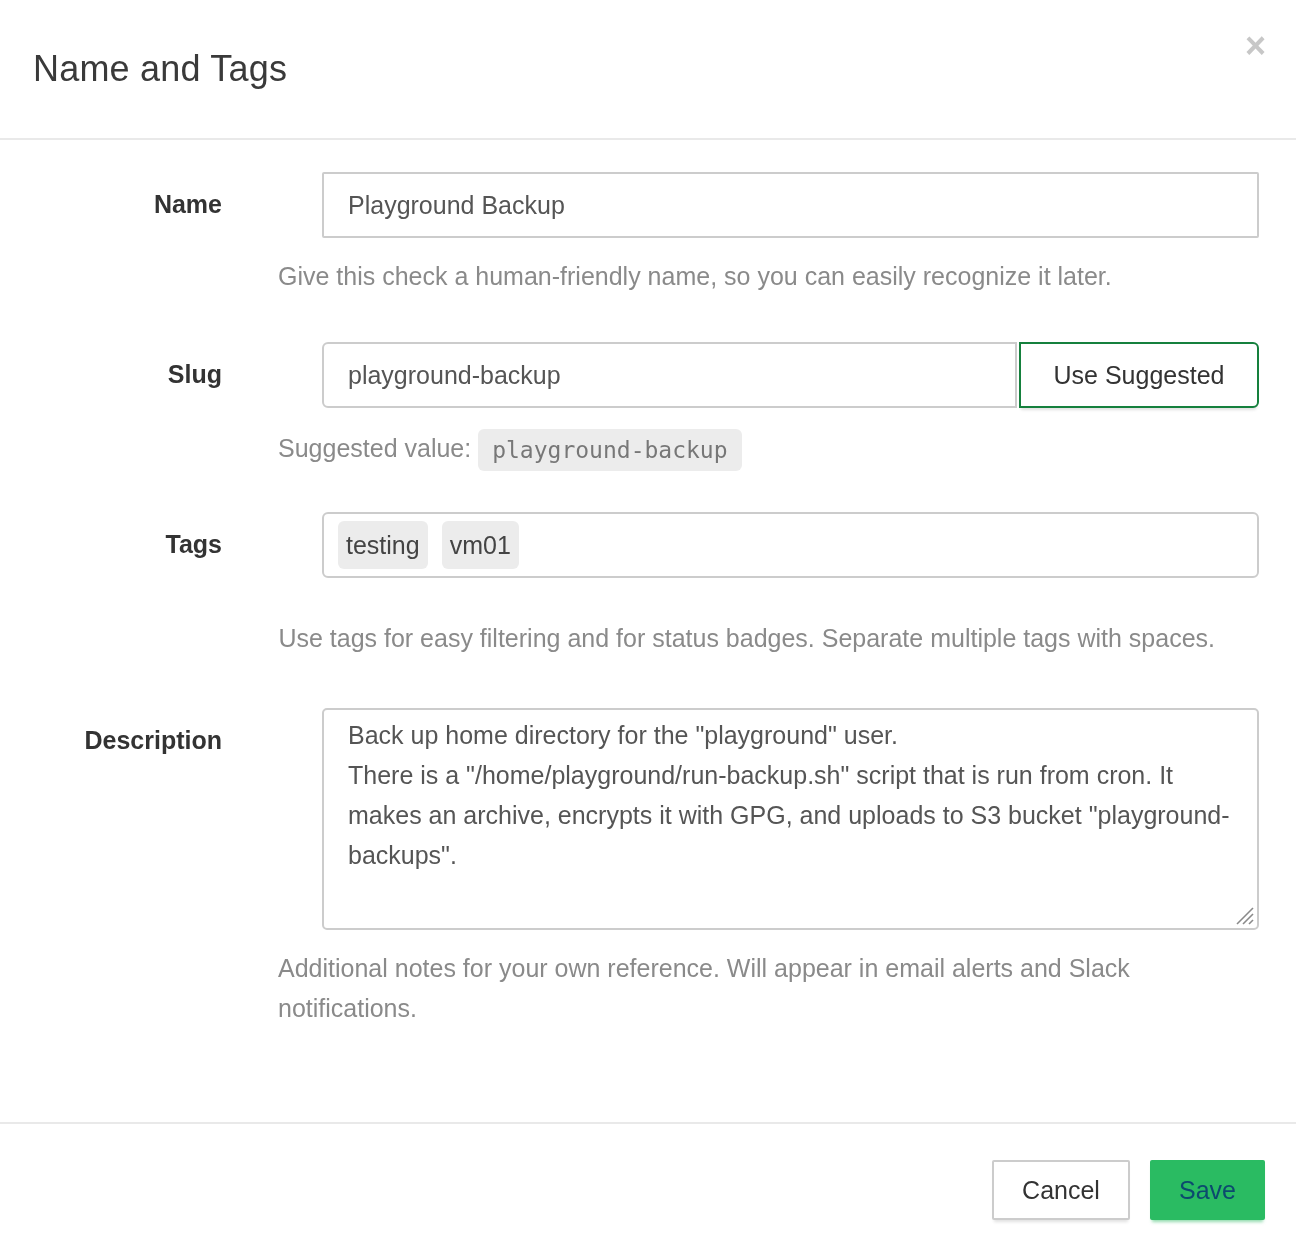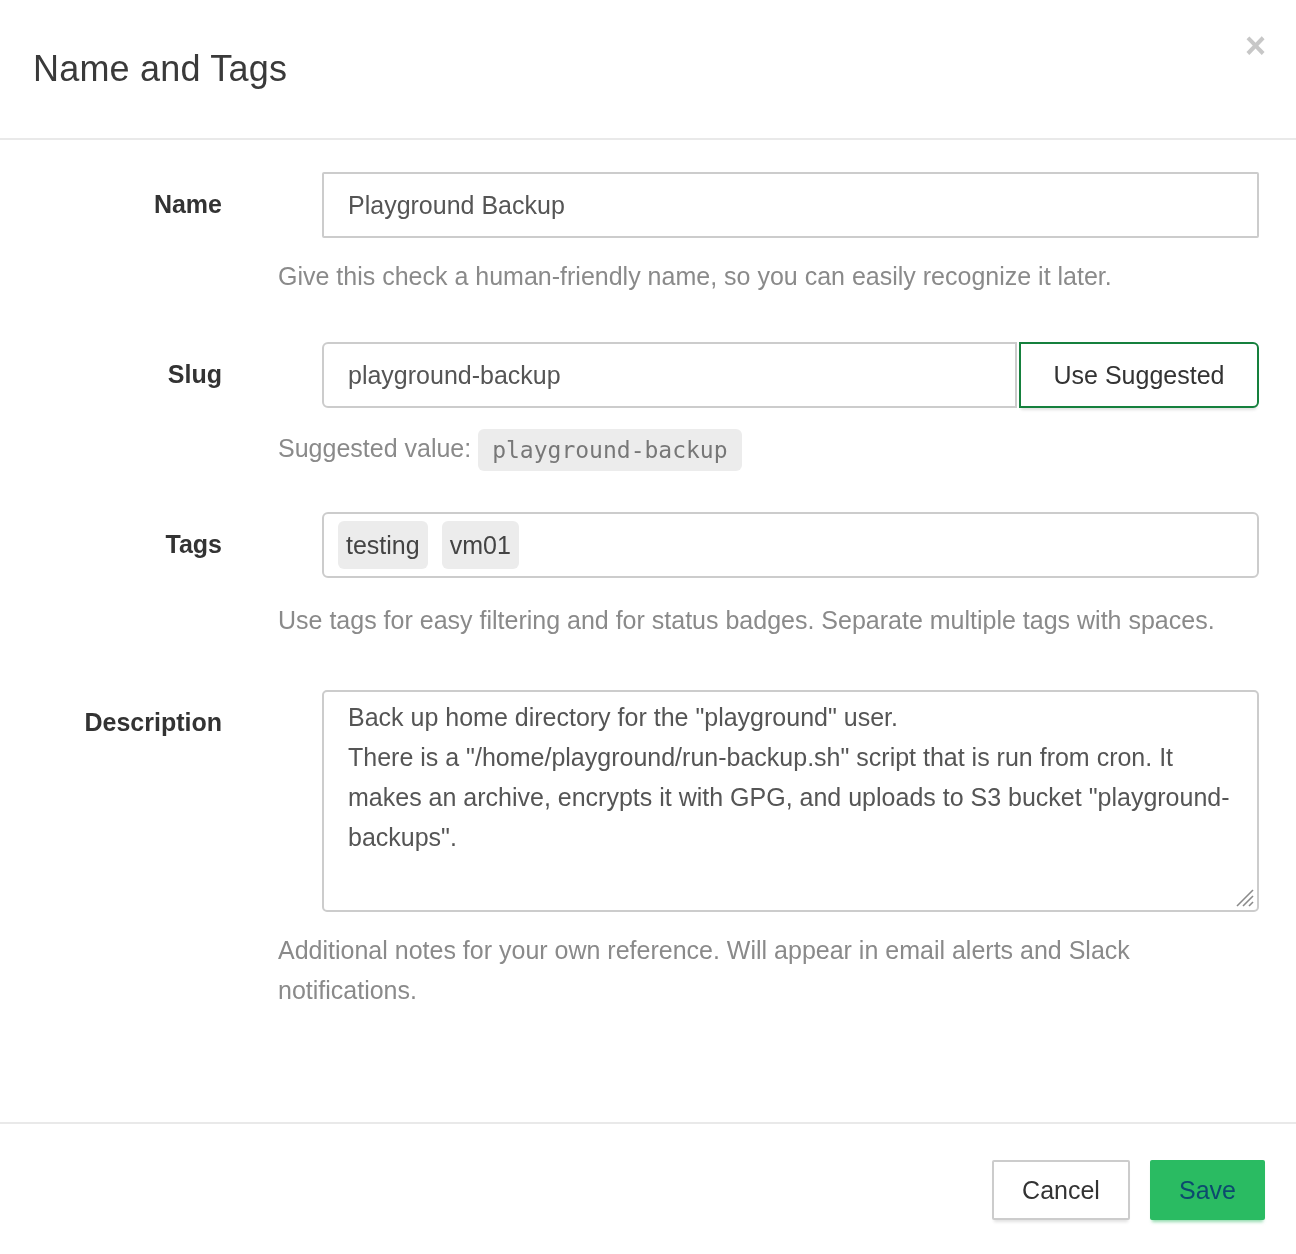--- a/index.html
+++ b/index.html
@@ -79,21 +79,21 @@
   }
 
   .help-text {
     margin-left: 278px;
     width: 937px;
     font-size: 25px;
     line-height: 40px;
     color: #8a8a8a;
   }
   .help-name { margin-top: 18px; }
-  .help-tags { margin-top: 22px; }
+  .help-tags { margin-top: 40px; text-align: right; }
   .help-desc { margin-top: 18px; }
 
   
   .row-slug { margin-top: 46px; }
   .slug-group { display: flex; width: 100%; }
   .slug-group .text-input { width: 695px; flex: 0 0 695px; border-radius: 6px 0 0 6px; }
   .btn-use-suggested {
     width: 242px;
     height: 66px;
     margin-left: 2px;

